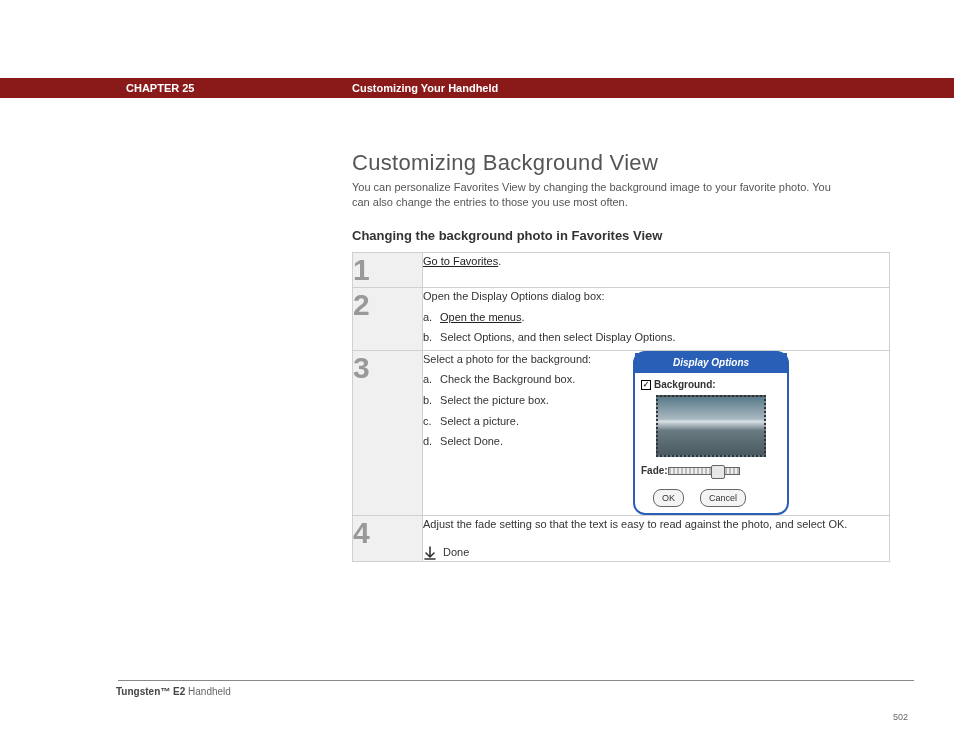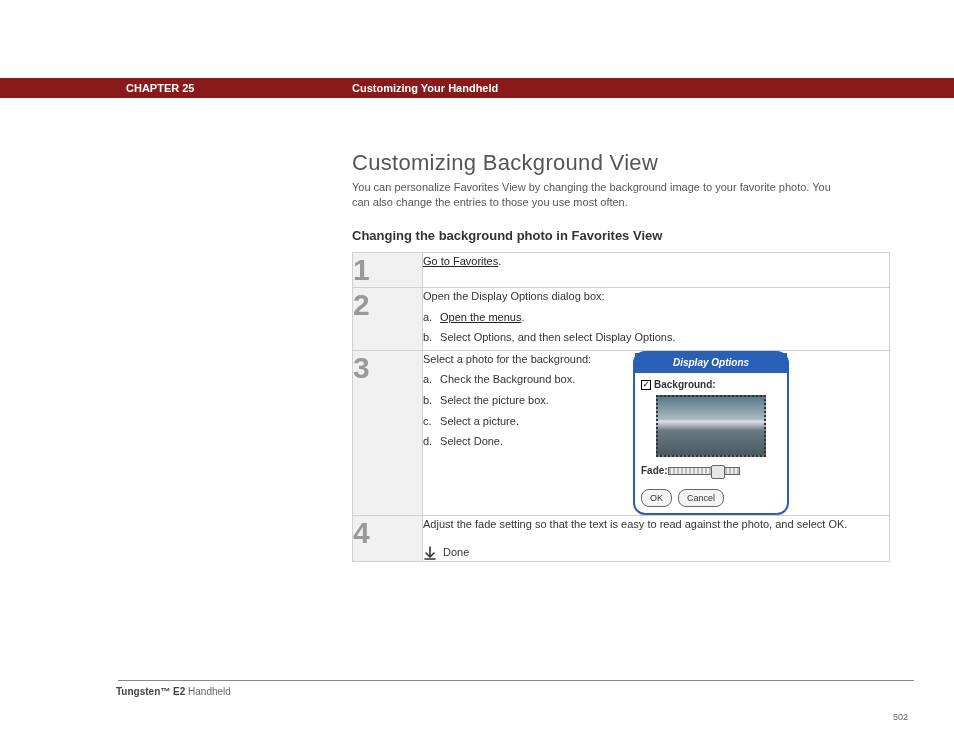--- a/index.html
+++ b/index.html
@@ -133,21 +133,21 @@
   .fade-row { font-size: 10px; font-weight: bold; display:flex; align-items:center; gap:0; margin-bottom:4px;}
   .slider-track {
     width: 72px; height: 8px; border: 1px solid #666; background:
       repeating-linear-gradient(90deg, #bbb 0, #bbb 2px, #eee 2px, #eee 4px);
     position: relative;
   }
   .slider-thumb {
     position: absolute; top: -3px; left: 42px; width: 14px; height: 14px;
     background: #e8e8e8; border: 1px solid #666; border-radius: 2px;
   }
-  .dialog-buttons { display:flex; gap:6px; padding: 0 6px 6px 6px;}
+  .dialog-buttons { display:flex; gap:16px; padding: 0 6px 6px 6px; margin-left: 12px;}
   .pill-btn {
     border: 1px solid #666; border-radius: 8px; font-size: 9px;
     padding: 1px 8px; background: #f4f4f4;
   }
   .done-row { margin-top: 10px; display:flex; align-items:center; gap:6px; font-weight:normal; font-size:11px; color:#333;}
   .done-icon { width:14px; height:14px; display:inline-flex; align-items:center; justify-content:center;}
   .footer-rule {
     position: absolute;
     left: 118px;
     right: 40px;

